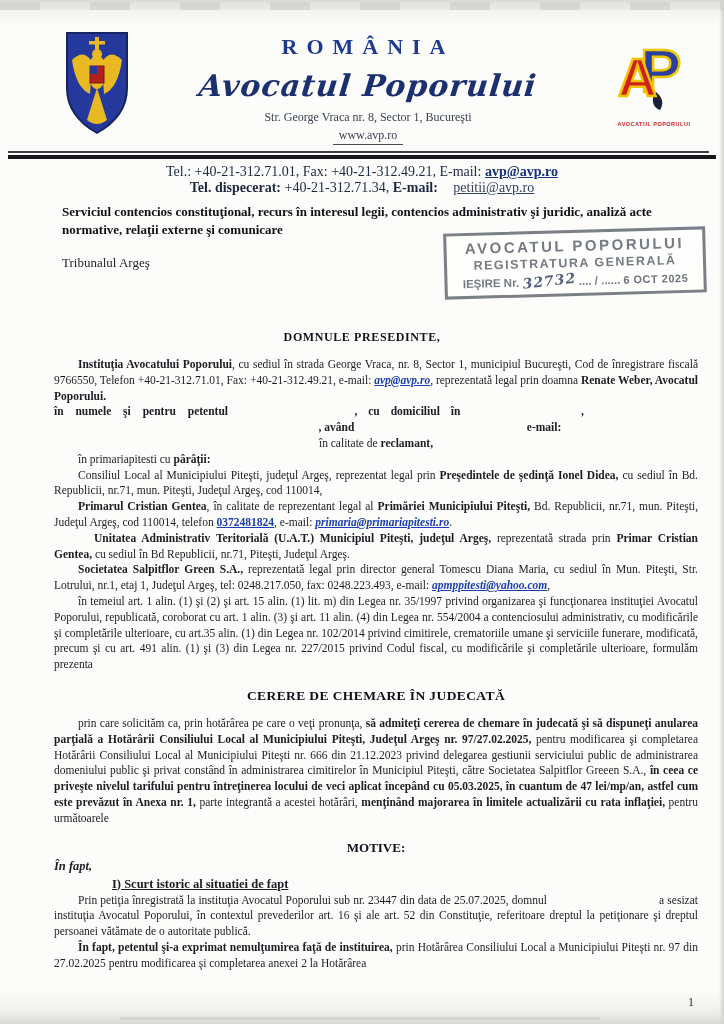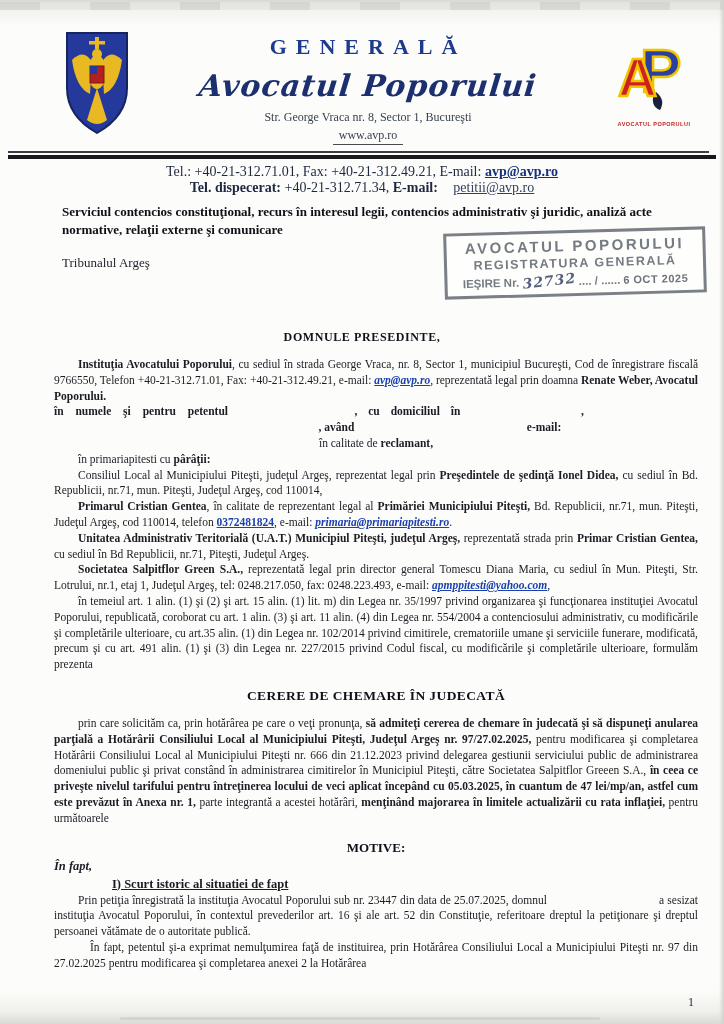--- a/index.html
+++ b/index.html
@@ -104,21 +104,21 @@
         <path d="M12,32 Q24,20 32,34 L30,66 Q16,60 12,32 Z" fill="#e8b923"></path>
         <path d="M62,32 Q50,20 42,34 L44,66 Q58,60 62,32 Z" fill="#e8b923"></path>
         <ellipse cx="37" cy="44" rx="9" ry="17" fill="#e8b923"></ellipse>
         <circle cx="37" cy="26" r="5" fill="#e8b923"></circle>
         <path d="M37,60 L47,92 Q37,100 27,92 Z" fill="#e8b923"></path>
         <rect x="30" y="38" width="14" height="17" fill="#b32020" stroke="#7d1414" stroke-width="1"></rect>
         <rect x="30" y="38" width="7" height="8" fill="#24399b"></rect>
       </svg>
     </div>
     <div class="head-center">
-      <div class="country">GENERALĂ</div>
+      <div class="country">ROMÂNIA</div>
       <div class="script-name">Avocatul Poporului</div>
       <div class="addr">Str. George Vraca nr. 8, Sector 1, Bucureşti</div>
       <div><span class="site">www.avp.ro</span></div>
     </div>
     <div class="ap-logo">
       <svg width="72" height="80" viewBox="0 0 72 80">
         <text x="22" y="56" font-family="Liberation Sans, sans-serif" font-size="62" font-weight="bold" fill="#2b3f9e" stroke="#f0c400" stroke-width="2.5">P</text>
         <path d="M38,56 Q48,64 42,74 Q32,70 36,58 Z" fill="#1a1f3a"></path>
         <text x="0" y="60" font-family="Liberation Sans, sans-serif" font-size="54" font-weight="bold" fill="#cf2020" stroke="#f0c400" stroke-width="2.5">A</text>
       </svg>
@@ -155,32 +155,32 @@
   <div class="salutation">DOMNULE PRESEDINTE,</div>
 
   <div class="content">
     <div class="p indent"><span style="font-weight: bold;">Instituţia Avocatului Poporului</span><span>, cu sediul în strada George Vraca, nr. 8, Sector 1, municipiul Bucureşti, Cod de înregistrare fiscală 9766550, Telefon +40-21-312.71.01, Fax: +40-21-312.49.21, e-mail: </span><span style="font-weight: bold; font-style: italic; text-decoration: underline; color: rgb(26, 63, 174);">avp@avp.ro</span><span>, reprezentată legal prin doamna </span><span style="font-weight: bold;">Renate Weber, Avocatul Poporului.</span></div>
     <div class="p prewrap"><span style="word-spacing: 9px;">în numele şi pentru petentul</span><span>&nbsp;&nbsp;&nbsp;&nbsp;&nbsp;&nbsp;&nbsp;&nbsp;&nbsp;&nbsp;&nbsp;&nbsp;&nbsp;&nbsp;&nbsp;&nbsp;&nbsp;&nbsp;&nbsp;&nbsp;&nbsp;&nbsp;&nbsp;&nbsp;&nbsp;&nbsp;&nbsp;&nbsp;&nbsp;&nbsp;&nbsp;&nbsp;&nbsp;&nbsp;&nbsp;&nbsp;&nbsp;&nbsp;&nbsp;&nbsp;&nbsp;&nbsp;&nbsp;&nbsp;</span><span style="word-spacing: 8px;">, cu domiciliul în</span><span>&nbsp;&nbsp;&nbsp;&nbsp;&nbsp;&nbsp;&nbsp;&nbsp;&nbsp;&nbsp;&nbsp;&nbsp;&nbsp;&nbsp;&nbsp;&nbsp;&nbsp;&nbsp;&nbsp;&nbsp;&nbsp;&nbsp;&nbsp;&nbsp;&nbsp;&nbsp;&nbsp;&nbsp;&nbsp;&nbsp;&nbsp;&nbsp;&nbsp;&nbsp;&nbsp;&nbsp;&nbsp;&nbsp;&nbsp;&nbsp;&nbsp;&nbsp;,
 </span><span>&nbsp;&nbsp;&nbsp;&nbsp;&nbsp;&nbsp;&nbsp;&nbsp;&nbsp;&nbsp;&nbsp;&nbsp;&nbsp;&nbsp;&nbsp;&nbsp;&nbsp;&nbsp;&nbsp;&nbsp;&nbsp;&nbsp;&nbsp;&nbsp;&nbsp;&nbsp;&nbsp;&nbsp;&nbsp;&nbsp;&nbsp;&nbsp;&nbsp;&nbsp;&nbsp;&nbsp;&nbsp;&nbsp;&nbsp;&nbsp;&nbsp;&nbsp;&nbsp;&nbsp;&nbsp;&nbsp;&nbsp;&nbsp;&nbsp;&nbsp;&nbsp;&nbsp;&nbsp;&nbsp;&nbsp;&nbsp;&nbsp;&nbsp;&nbsp;&nbsp;&nbsp;&nbsp;&nbsp;&nbsp;&nbsp;&nbsp;&nbsp;&nbsp;&nbsp;&nbsp;&nbsp;&nbsp;&nbsp;&nbsp;&nbsp;&nbsp;&nbsp;&nbsp;&nbsp;&nbsp;&nbsp;&nbsp;&nbsp;&nbsp;&nbsp;&nbsp;&nbsp;&nbsp;&nbsp;&nbsp;&nbsp;&nbsp;, având</span><span>&nbsp;&nbsp;&nbsp;&nbsp;&nbsp;&nbsp;&nbsp;&nbsp;&nbsp;&nbsp;&nbsp;&nbsp;&nbsp;&nbsp;&nbsp;&nbsp;&nbsp;&nbsp;&nbsp;&nbsp;&nbsp;&nbsp;&nbsp;&nbsp;&nbsp;&nbsp;&nbsp;&nbsp;&nbsp;&nbsp;&nbsp;&nbsp;&nbsp;&nbsp;&nbsp;&nbsp;&nbsp;&nbsp;&nbsp;&nbsp;&nbsp;&nbsp;&nbsp;&nbsp;&nbsp;&nbsp;&nbsp;&nbsp;&nbsp;&nbsp;&nbsp;&nbsp;&nbsp;&nbsp;&nbsp;&nbsp;&nbsp;&nbsp;&nbsp;&nbsp;</span><span>e-mail:</span></div>
     <div class="p center"><span>în calitate de </span><span style="font-weight: bold;">reclamant,</span></div>
     <div class="p indent"><span>în primariapitesti cu </span><span style="font-weight: bold;">pârâţii:</span></div>
     <div class="p indent"><span style="font-weight: normal;">Consiliul Local al Municipiului Piteşti, judeţul Argeş,</span><span> reprezentat legal prin </span><span style="font-weight: bold;">Preşedintele de şedinţă Ionel Didea,</span><span> cu sediul în Bd. Republicii, nr.71, mun. Piteşti, Judeţul Argeş, cod 110014,</span></div>
     <div class="p indent"><span style="font-weight: bold;">Primarul Cristian Gentea</span><span>, în calitate de reprezentant legal al </span><span style="font-weight: bold;">Primăriei Municipiului Piteşti,</span><span> Bd. Republicii, nr.71, mun. Piteşti, Judeţul Argeş, cod 110014, telefon </span><span style="font-weight: bold; text-decoration: underline; color: rgb(26, 63, 174);">0372481824</span><span>, e-mail: </span><span style="font-weight: bold; font-style: italic; text-decoration: underline; color: rgb(26, 63, 174);">primaria@primariapitesti.ro</span><span>.</span></div>
-    <div class="p indent"><span style="font-weight: bold;">Unitatea Administrativ Teritorială (U.A.T.) Municipiul Piteşti, judeţul Argeş,</span><span> reprezentată strada prin </span><span style="font-weight: bold;">Primar Cristian Gentea,</span><span> cu sediul în Bd Republicii, nr.71, Piteşti, Judeţul Argeş.</span></div>
+    <div class="p indent"><span style="font-weight: bold; margin-left: 16px;">Unitatea Administrativ Teritorială (U.A.T.) Municipiul Piteşti, judeţul Argeş,</span><span> reprezentată strada prin </span><span style="font-weight: bold;">Primar Cristian Gentea,</span><span> cu sediul în Bd Republicii, nr.71, Piteşti, Judeţul Argeş.</span></div>
     <div class="p indent"><span style="font-weight: bold;">Societatea Salpitflor Green S.A.,</span><span> reprezentată legal prin director general Tomescu Diana Maria, cu sediul în Mun. Piteşti, Str. Lotrului, nr.1, etaj 1, Judeţul Argeş,  tel: 0248.217.050, fax: 0248.223.493,  e-mail: </span><span style="font-weight: bold; font-style: italic; text-decoration: underline; color: rgb(26, 63, 174);">apmppitesti@yahoo.com</span><span>,</span></div>
     <div class="p indent"><span>în temeiul art. 1 alin. (1) şi (2) şi art. 15 alin. (1) lit. m) din Legea nr. 35/1997 privind organizarea şi funcţionarea instituţiei Avocatul Poporului, republicată, coroborat cu art. 1 alin. (3) şi art. 11 alin. (4) din Legea nr. 554/2004 a contenciosului administrativ, cu modificările şi completările ulterioare, cu art.35 alin. (1) din Legea nr. 102/2014 privind cimitirele, crematoriile umane şi serviciile funerare, modificată, precum şi cu art. 491 alin. (1) şi (3) din Legea nr. 227/2015 privind Codul fiscal, cu modificările şi completările ulterioare, formulăm prezenta</span></div>
 
     <div class="h-cerere">CERERE DE CHEMARE ÎN JUDECATĂ</div>
 
     <div class="p indent"><span>prin care solicităm ca, prin hotărârea pe care o veţi pronunţa, </span><span style="font-weight: bold;">să admiteţi cererea de chemare în judecată şi să dispuneţi anularea parţială a Hotărârii Consiliului Local al Municipiului Piteşti, Judeţul Argeş nr. 97/27.02.2025,</span><span> pentru modificarea şi completarea Hotărârii Consiliului Local al Municipiului Piteşti nr. 666 din 21.12.2023 privind delegarea gestiunii serviciului public de administrarea domeniului public şi privat constând în administrarea cimitirelor în Municipiul Piteşti, către Societatea Salpitflor Greeen S.A., </span><span style="font-weight: bold;">în ceea ce priveşte nivelul tarifului pentru întreţinerea locului de veci aplicat începând cu 05.03.2025, în cuantum de 47 lei/mp/an, astfel cum este prevăzut în Anexa nr. 1,</span><span> parte integrantă a acestei hotărâri, </span><span style="font-weight: bold;">menţinând majorarea în limitele actualizării cu rata inflaţiei,</span><span> pentru următoarele</span></div>
 
     <div class="h-motive">MOTIVE:</div>
     <div class="in-fapt">În fapt,</div>
     <div class="section1">I) Scurt istoric al situatiei de fapt</div>
 
     <div class="p indent"><span>Prin petiţia înregistrată la instituţia Avocatul Poporului sub nr. 23447 din data de 25.07.2025, domnul </span><span>&nbsp;&nbsp;&nbsp;&nbsp;&nbsp;&nbsp;&nbsp;&nbsp;&nbsp;&nbsp;&nbsp;&nbsp;&nbsp;&nbsp;&nbsp;&nbsp;&nbsp;&nbsp;&nbsp;&nbsp;&nbsp;&nbsp;&nbsp;&nbsp;&nbsp;&nbsp;&nbsp;&nbsp;&nbsp;&nbsp;&nbsp;&nbsp;&nbsp;&nbsp;</span><span> a sesizat instituţia Avocatul Poporului, în contextul prevederilor art. 16 şi ale art. 52 din Constituţie, referitoare dreptul la petiţionare şi dreptul persoanei vătămate de o autoritate publică.</span></div>
-    <div class="p indent"><span style="font-weight: normal; margin-left: 12px;">În fapt, petentul şi-a exprimat nemulţumirea faţă de instituirea,</span><span> prin Hotărârea Consiliului Local a Municipiului Piteşti nr. 97 din 27.02.2025 pentru modificarea şi completarea anexei 2 la Hotărârea</span></div>
+    <div class="p indent"><span style="font-weight: bold;">În fapt, petentul şi-a exprimat nemulţumirea faţă de instituirea,</span><span> prin Hotărârea Consiliului Local a Municipiului Piteşti nr. 97 din 27.02.2025 pentru modificarea şi completarea anexei 2 la Hotărârea</span></div>
   </div>
 
   <div class="pageno">1</div>
   <div class="scan-streak-bottom"></div>
   <div class="scan-edge-right"></div>
 </div>
 
 </body></html>

